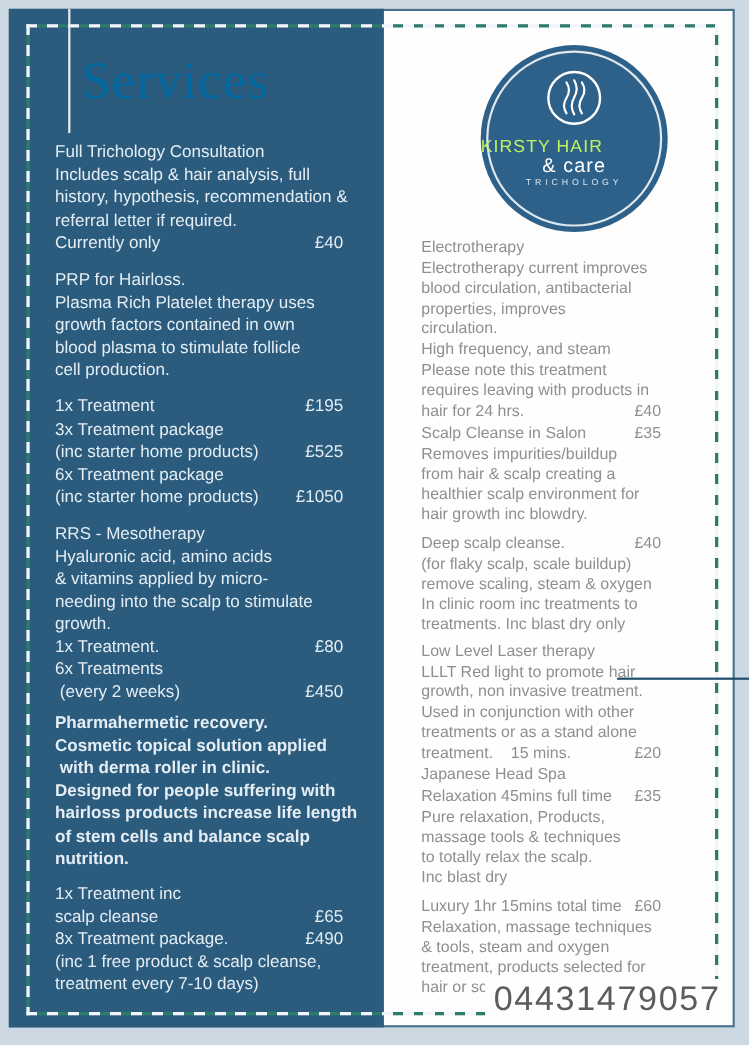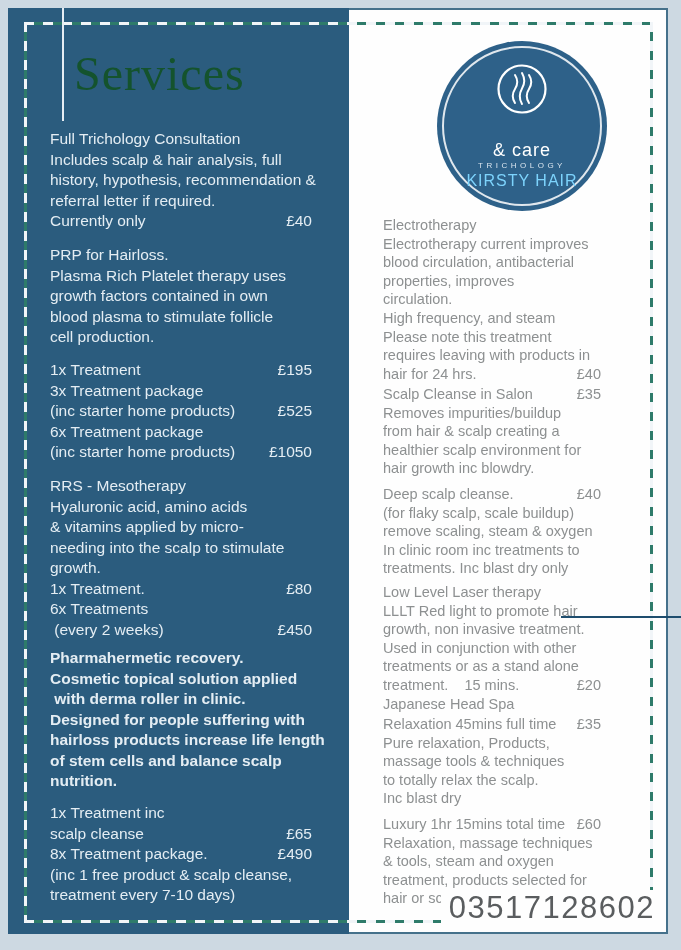--- a/index.html
+++ b/index.html
@@ -12,36 +12,36 @@
   .dash{position:absolute;z-index:3;}
   .dash-h{height:3px;background:repeating-linear-gradient(90deg,#f1f5f8 0 10px,var(--teal_dash,#2e7b6a) 10px 19px);}
   .dash-v{width:3px;background:repeating-linear-gradient(180deg,#f1f5f8 0 10px,var(--teal_dash,#2e7b6a) 10px 19px);}
   .dash-top{left:24px;top:22px;width:629px;}
   .dash-bottom{left:24px;top:920px;width:629px;}
   .dash-left{left:24px;top:22px;height:901px;}
   .dash-right{left:650px;top:22px;height:901px;}
   .title-rule{position:absolute;left:62px;top:8px;width:2px;height:113px;background:#e6edf3;z-index:4;}
   .services-title{position:absolute;left:74px;top:46px;margin:0;z-index:4;
       font-family:"Liberation Serif",serif;font-weight:400;font-size:48px;
-      letter-spacing:1px;color:#14532d;}
+      letter-spacing:1px;color:#0369a1;}
   .section{position:absolute;z-index:4;}
   .left-sec{left:50px;width:262px;color:var(--text_light,#e4edf3);font-size:15.5px;}
   .left-sec .line{height:20.5px;display:flex;justify-content:space-between;align-items:baseline;}
   .right-sec{left:383px;width:218px;color:var(--text_gray,#8d9091);font-size:14.5px;}
   .right-sec .line{height:18.6px;display:flex;justify-content:space-between;align-items:baseline;text-align:right;}
   .lt{white-space:pre;}
   .lp{white-space:pre;padding-left:6px;}
   
   .logo{position:absolute;left:437px;top:41px;width:170px;height:170px;border-radius:50%;
         background:var(--logo_blue,#2e6189);z-index:4;}
   .logo-ring{position:absolute;left:5px;top:5px;right:5px;bottom:5px;border-radius:50%;
         border:2px solid rgba(255,255,255,.85);}
   .logo-icon{position:absolute;left:59px;top:22px;}
-  .logo-name{position:absolute;left:0;top:84px;width:100%;text-align:center;color:#7dd3fc;
-        font-size:16px;letter-spacing:1px;font-weight:400;margin-top:47px;}
+  .logo-name{position:absolute;left:0;top:84px;width:100%;text-align:left;color:#bef264;
+        font-size:16px;letter-spacing:1px;font-weight:400;}
   .logo-sub{position:absolute;left:0;top:99px;width:100%;text-align:center;color:#fff;
         font-size:18px;letter-spacing:1px;}
   .logo-tag{position:absolute;left:0;top:120px;width:100%;text-align:center;color:#d8e4ee;
         font-size:8px;letter-spacing:3.5px;}
   .stray-line{position:absolute;left:561px;top:616px;width:120px;height:2px;background:#1e4d6e;z-index:5;}
   .phone{position:absolute;right:22px;top:890px;z-index:6;background:#fefefe;padding:2px 4px 2px 8px;
         font-size:31px;font-weight:400;letter-spacing:1.5px;color:var(--phone_gray,#5a5d5f);line-height:1;}
 </style>
 </head>
 <body>
@@ -322,14 +322,14 @@
         <div class="line">
           <span class="lt">treatment, products selected for</span>
         </div>
         <div class="line">
           <span class="lt">hair or scalp complaint.</span>
         </div>
       </div>
     </div>
 
   <div class="stray-line"></div>
-  <div class="phone">03517128602</div>
+  <div class="phone">04431479057</div>
 </div>
 
 </body></html>

